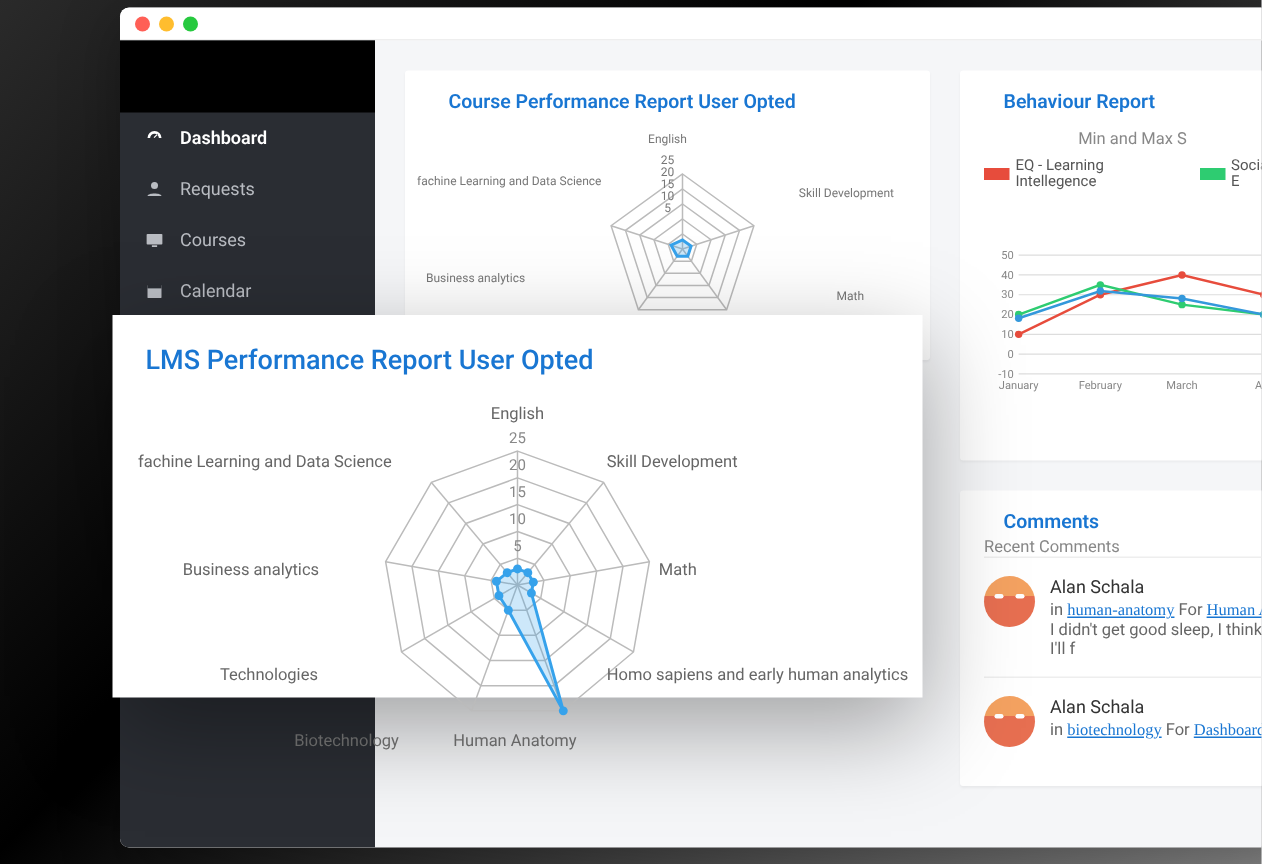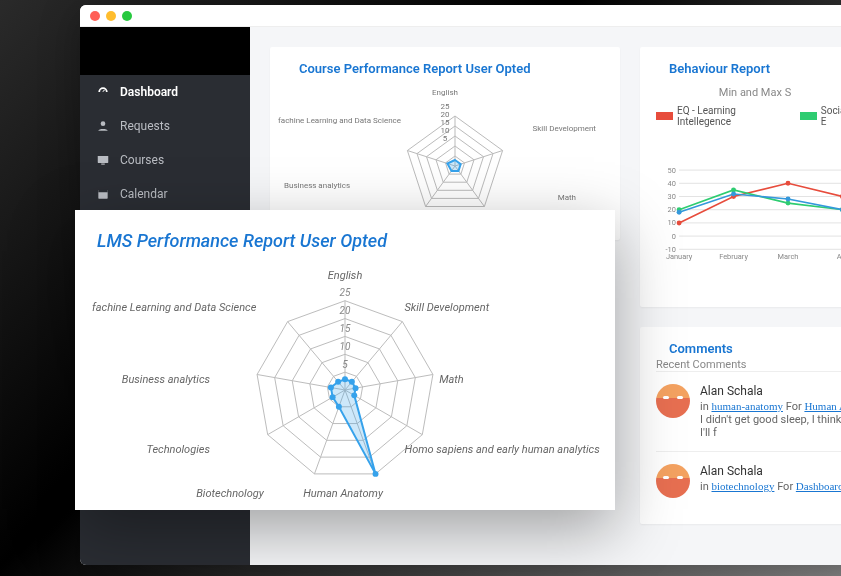--- a/index.html
+++ b/index.html
@@ -48,25 +48,24 @@
   .avatar::before{content:"";position:absolute;left:7px;top:12px;width:6px;height:3px;background:#fff;border-radius:2px;}
   .avatar::after{content:"";position:absolute;right:7px;top:12px;width:6px;height:3px;background:#fff;border-radius:2px;}
   .comment-body { font-size: 11px; color: #666; }
   .comment-name { color: #333; font-size: 12px; margin-bottom: 2px; }
   .comment-body a { color: #1976d2; text-decoration: underline; font-family: Liberation Serif, serif; }
 
   
   .overlay-card {
     position: absolute;
     left: 75px; top: 210px;
-    width: 540px; height: 300px;
+    width: 540px; height: 255px;
     background: #fff;
     box-shadow: 0 20px 60px rgba(0,0,0,0.35);
     padding: 20px 22px;
-    font-style: italic;
   }
   .overlay-title { color: #1976d2; font-size: 18px; font-weight: 500; margin-bottom: 14px; }
   .radar-big { position: relative; height: 250px; font-size: 11px; color: #666; }
   .radar-big .lbl { position: absolute; white-space: nowrap; }
   .radar-big .tick { position: absolute; font-size: 10px; color: #888; }
 
   svg.radar-svg polygon { fill: none; stroke: #bbb; stroke-width: 1; }
   svg.radar-svg line { stroke: #bbb; stroke-width: 1; }
   svg.radar-svg .data { fill: rgba(54,162,235,0.25); stroke: #36a2eb; stroke-width: 2; }
   svg.radar-svg .pt { fill: #36a2eb; }

